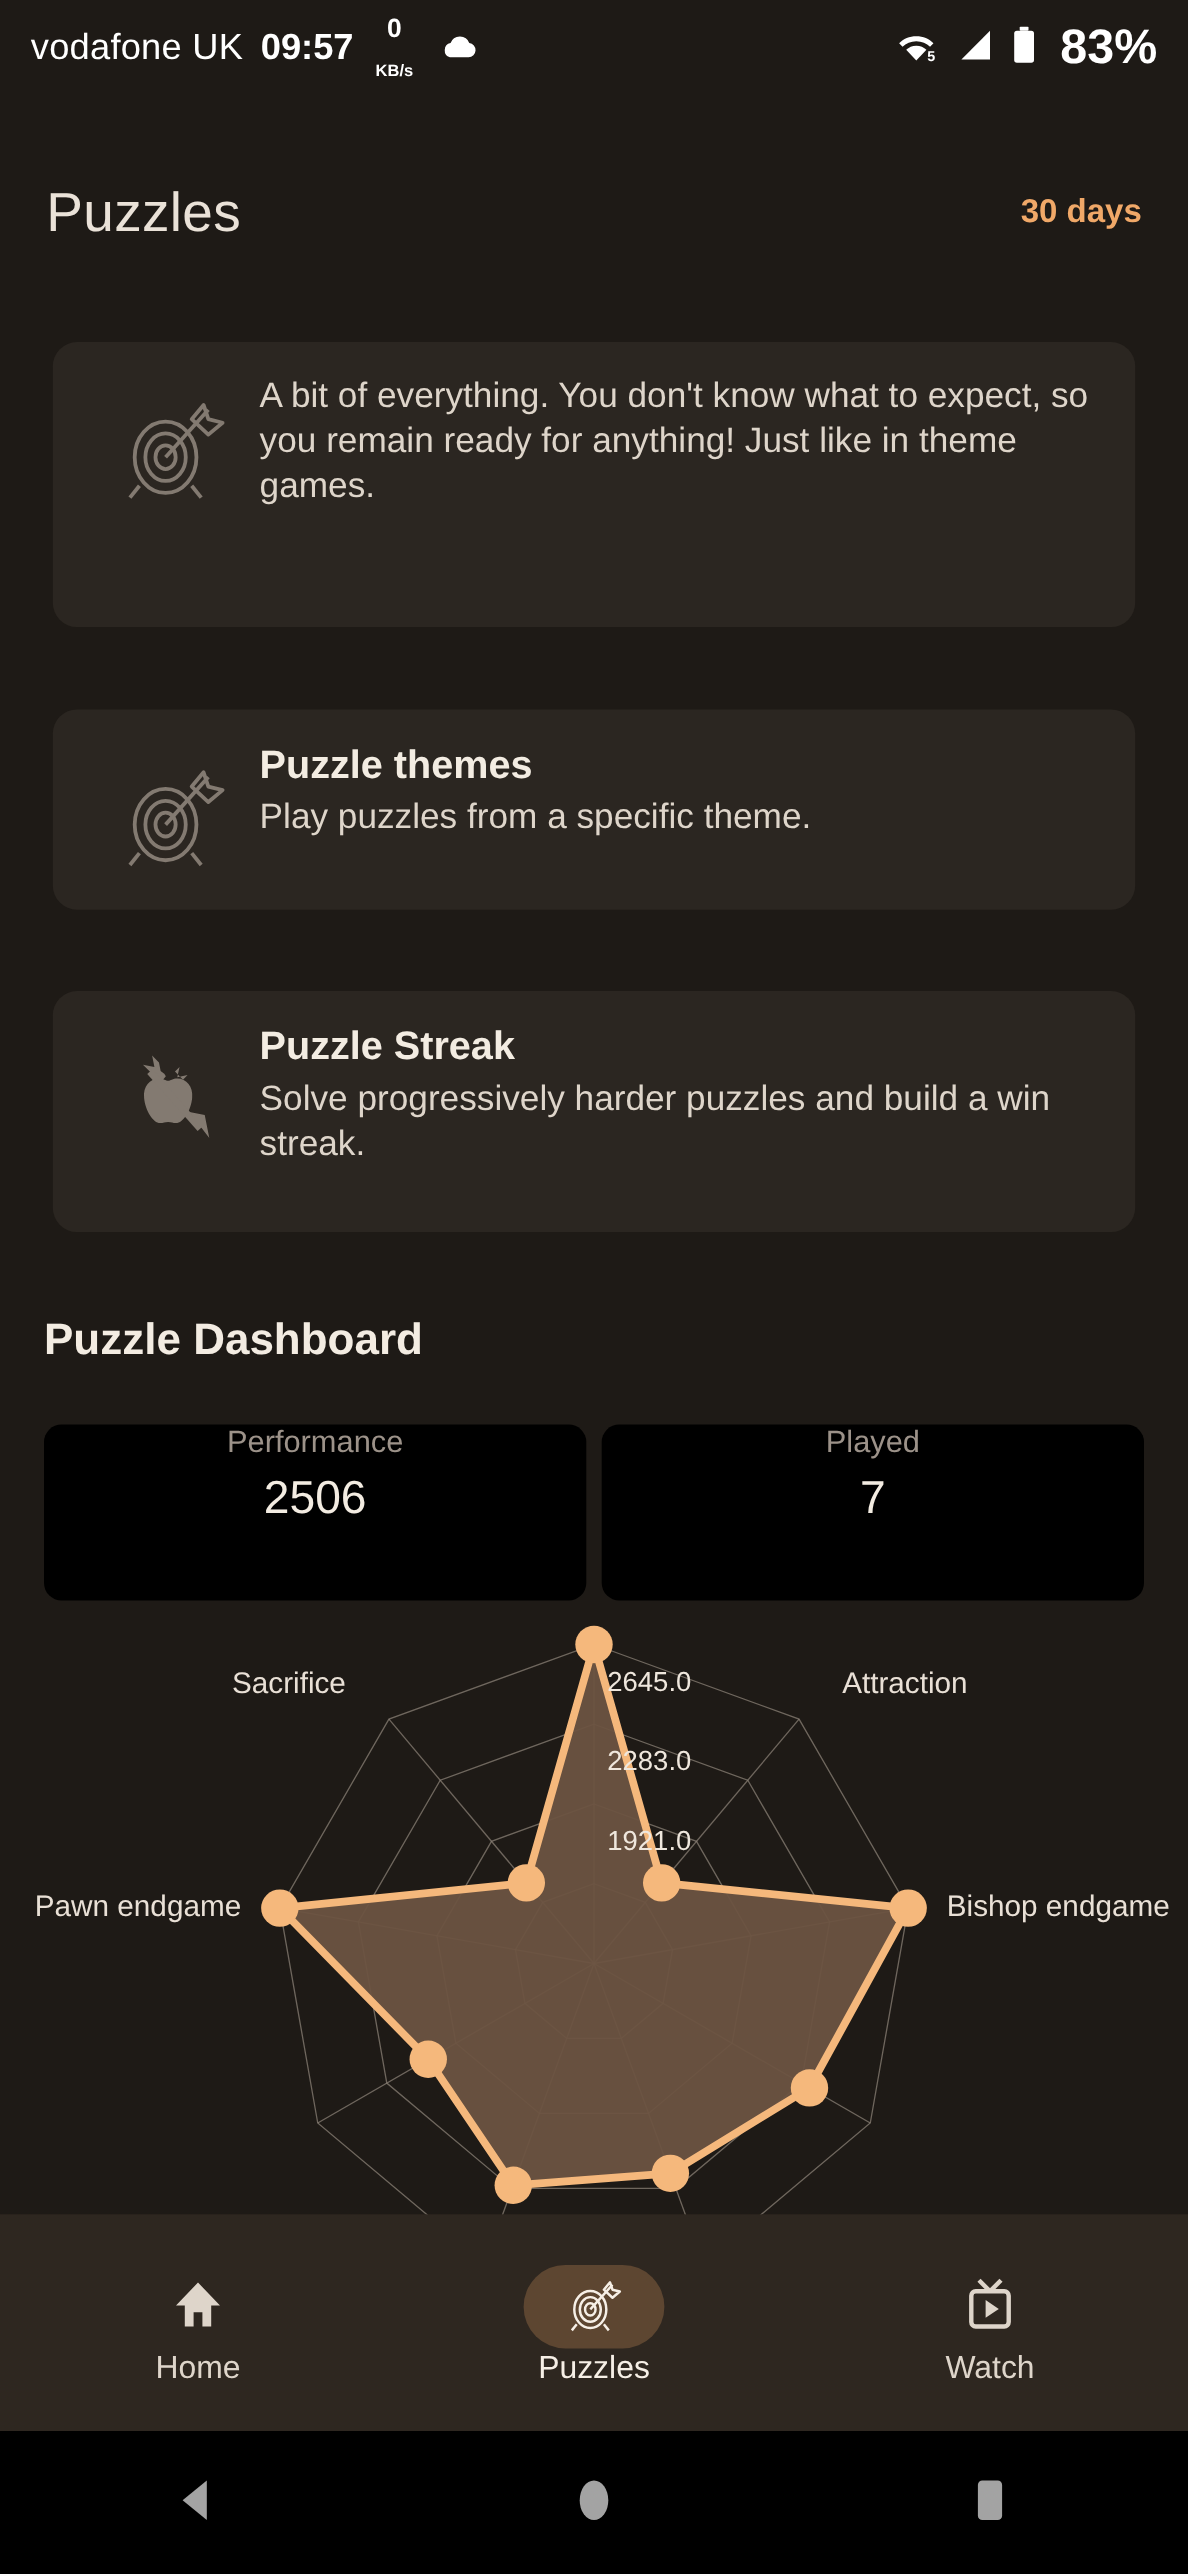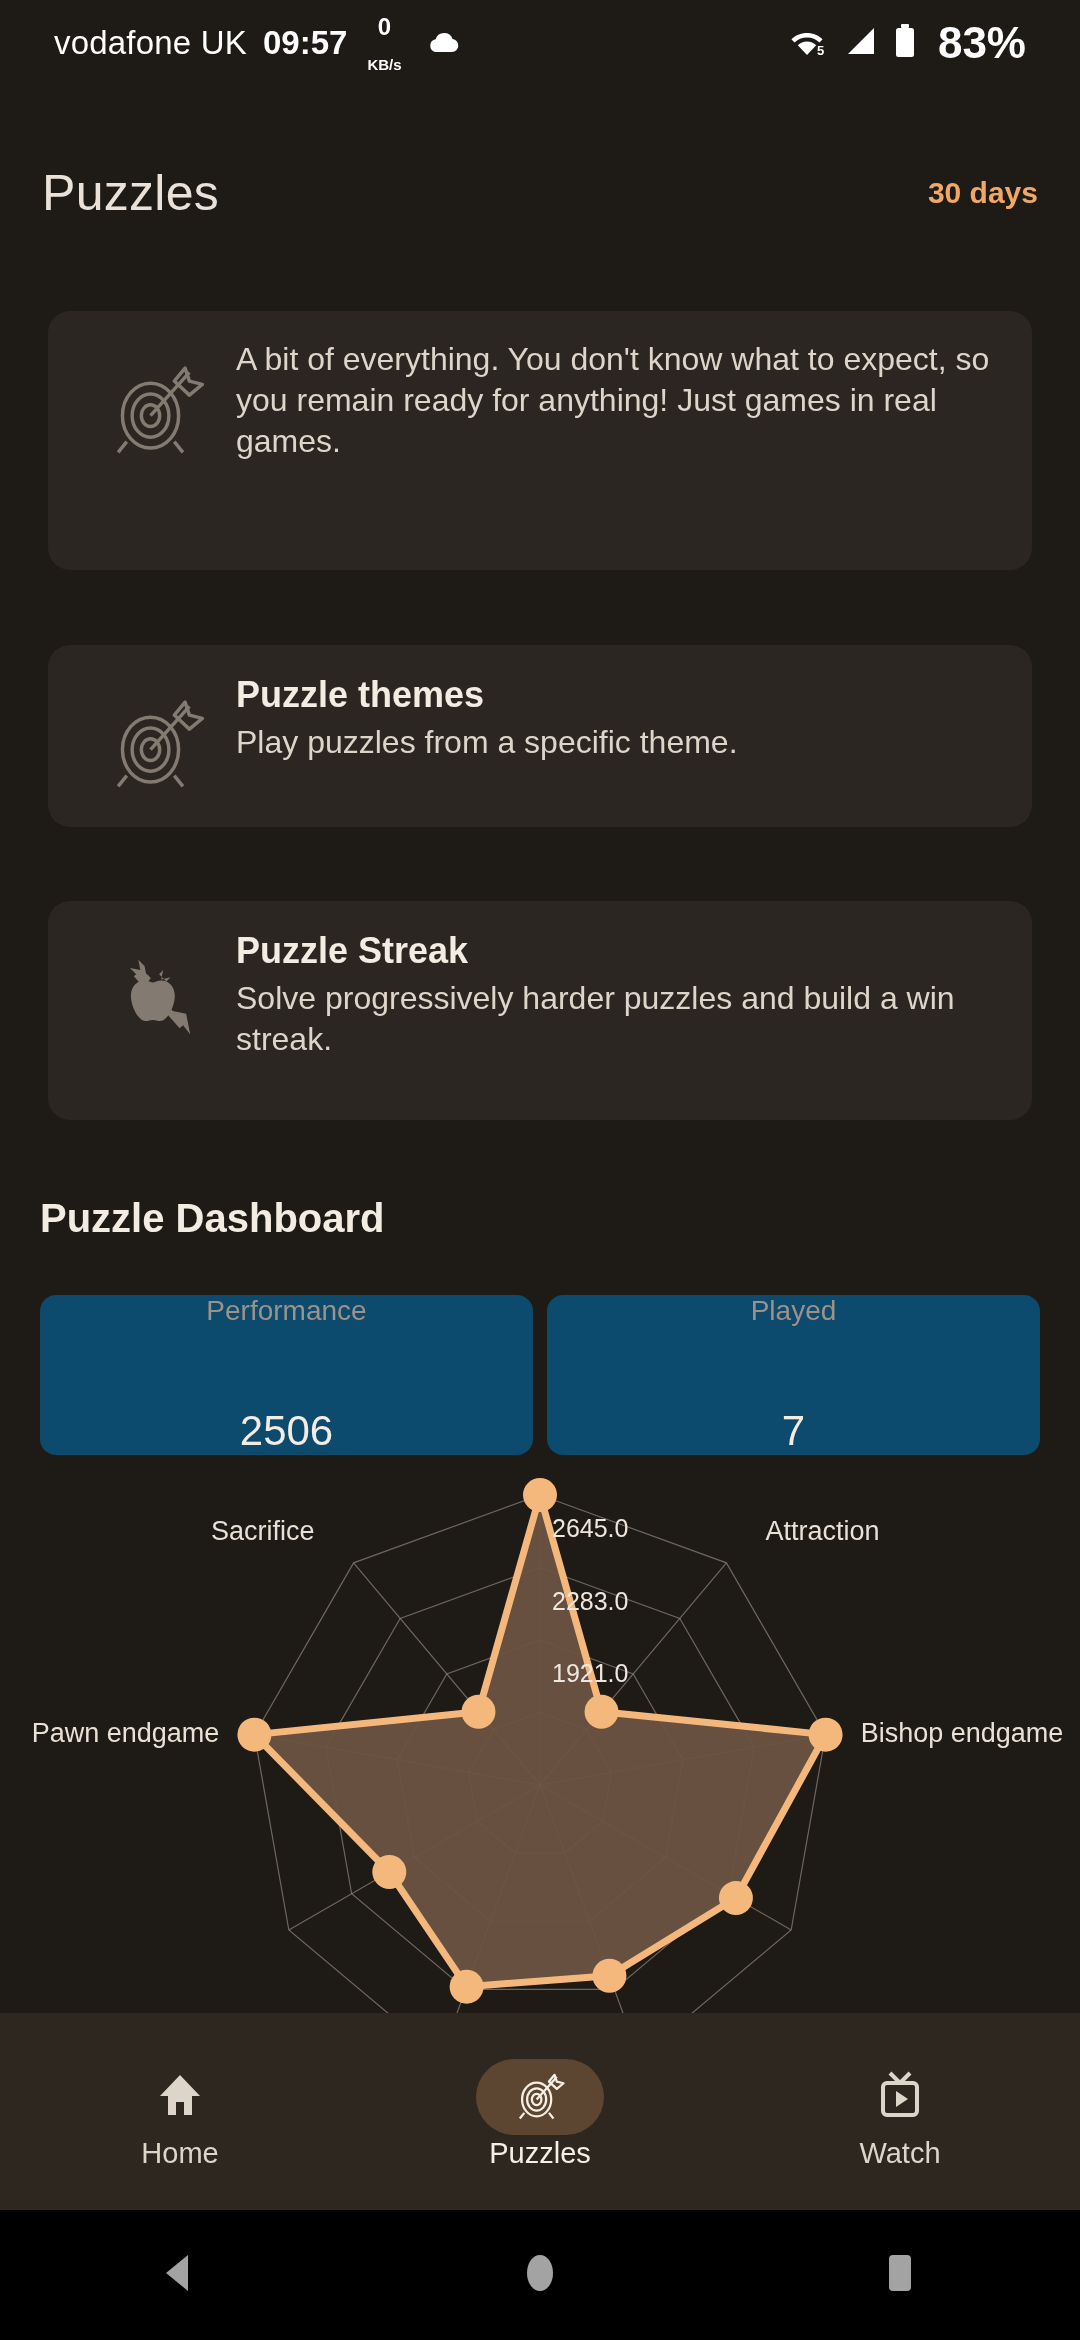--- a/index.html
+++ b/index.html
@@ -7,21 +7,21 @@
     width:1080px; height:2340px;
     background:#1e1a16;
     font-family:"Liberation Sans", sans-serif;
     overflow:hidden;
   }
   .phone { position:relative; width:1080px; height:2340px; background:#1e1a16; }
 
   
   .statusbar {
     position:absolute; top:0; left:0; width:1080px; height:86px;
-    display:flex; align-items:center; padding:0 54px;
+    display:flex; align-items:center; padding:0 28px;
     color:#ffffff;
   }
   .sb-left { display:flex; align-items:center; gap:16px; }
   .sb-carrier { font-size:33px; letter-spacing:.2px; }
   .sb-time { font-size:33px; font-weight:bold; }
   .sb-netspeed { display:flex; flex-direction:column; align-items:center; line-height:1; margin-left:4px; }
   .sb-netspeed .n { font-size:24px; font-weight:bold; }
   .sb-netspeed .u { font-size:15px; font-weight:bold; margin-top:18px; }
   .sb-cloud { margin-left:8px; display:flex; align-items:center; }
   .sb-right { margin-left:auto; display:flex; align-items:center; gap:16px; }
@@ -51,23 +51,23 @@
   #card-themes  { top:645px; height:182px; }
   #card-streak  { top:901px; height:219px; }
 
   
   .dash-title {
     position:absolute; top:1196px; left:40px;
     font-size:40px; font-weight:bold; color:#f3ece2;
   }
   .stats { position:absolute; top:1295px; left:40px; width:1000px; display:flex; gap:14px; }
   .stat {
-    flex:1; background:#0c4a6e; border-radius:16px;
+    flex:1; background:#000000; border-radius:16px;
     height:160px; display:flex; flex-direction:column;
-    align-items:center; justify-content:space-between; gap:10px;
+    align-items:center; justify-content:flex-start; gap:10px;
   }
   .stat-label { font-size:28px; color:#9c9289; }
   .stat-value { font-size:42px; color:#f3ece2; }
 
   
   .radar-wrap {
     position:absolute; top:1465px; left:0; width:1080px; height:560px;
     overflow:hidden;
   }
   .radar-svg { display:block; }
@@ -151,21 +151,21 @@
         <ellipse cx="44" cy="58" rx="26" ry="30"></ellipse>
         <ellipse cx="44" cy="58" rx="17" ry="20"></ellipse>
         <ellipse cx="44" cy="58" rx="8.5" ry="10"></ellipse>
         <line x1="22" y1="82" x2="14" y2="92"></line>
         <line x1="66" y1="82" x2="74" y2="92"></line>
         <line x1="44" y1="58" x2="80" y2="18"></line>
         <path d="M66 26 l10-12 4 12 12 3 -12 10z" stroke-linejoin="round"></path>
       </svg>
     </div>
     <div class="card-body">
-      <div class="card-desc">A bit of everything. You don't know what to expect, so you remain ready for anything! Just games in real games.</div>
+      <div class="card-desc">A bit of everything. You don't know what to expect, so you remain ready for anything! Just like in theme games.</div>
     </div>
   </div>
 
   <div class="card" id="card-themes">
     <div class="card-icon">
       <svg width="108" height="108" viewBox="0 0 100 100" fill="none" stroke="#837a71" stroke-width="3.2">
         <ellipse cx="44" cy="58" rx="26" ry="30"></ellipse>
         <ellipse cx="44" cy="58" rx="17" ry="20"></ellipse>
         <ellipse cx="44" cy="58" rx="8.5" ry="10"></ellipse>
         <line x1="22" y1="82" x2="14" y2="92"></line>

